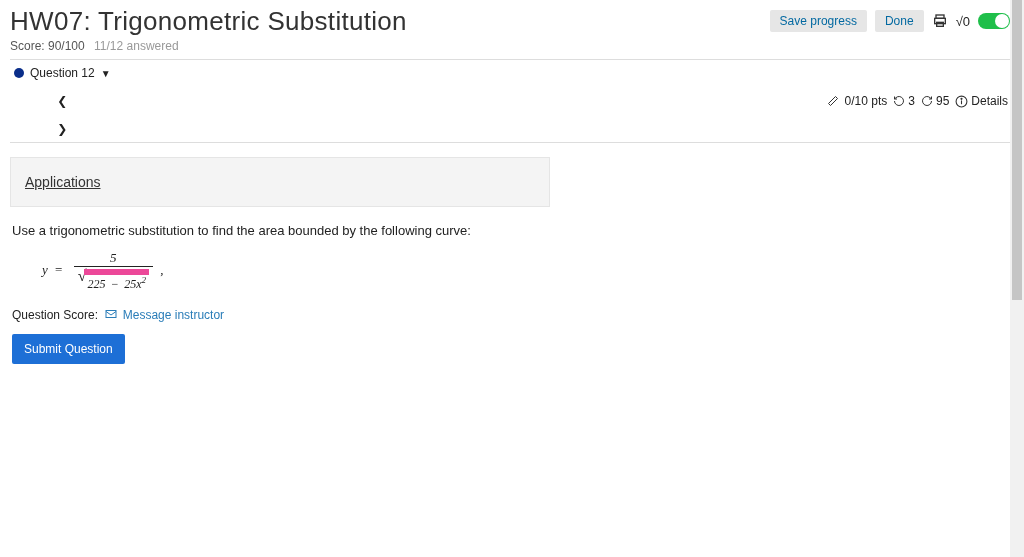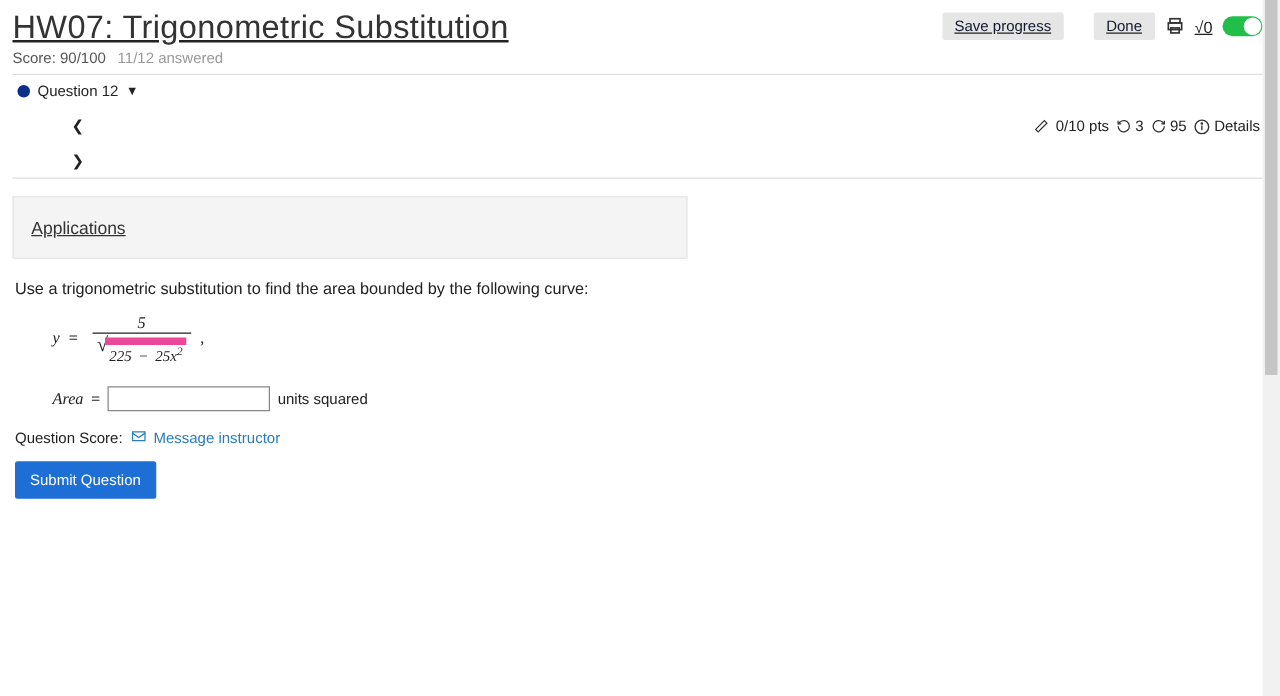--- a/index.html
+++ b/index.html
@@ -1,24 +1,24 @@
 <!DOCTYPE html>
 <html><head>
 <meta charset="utf-8">
 <style>
   * { box-sizing: border-box; }
   html, body { margin:0; padding:0; font-family: Arial, Helvetica, sans-serif; background:#fff; color:#222; }
   .page { width:1024px; height:557px; position:relative; overflow:hidden; }
   .scrollgutter { position:absolute; right:0; top:0; bottom:0; width:14px; background:#f1f1f1; }
   .scrollthumb { position:absolute; top:0; left:2px; width:10px; height:300px; background:#c5c5c5; border-radius:0; }
   .content { padding:0 12px 0 10px; }
-  .titlebar { display:flex; align-items:flex-start; justify-content:space-between; padding:4px 2px 0 0;text-decoration:underline; }
+  .titlebar { display:flex; align-items:flex-start; justify-content:space-between; padding:4px 2px 0 0; }
   .title { font-size:26px; font-weight:400; letter-spacing:.3px; margin-top:2px; color:#333; }
   .rightcluster { display:flex; align-items:center; gap:8px; margin-top:6px; }
-  .btn { background:#e6e6e6; padding:4px 10px; font-size:12px; color:#0f172a; border-radius:2px;margin-left:16px; }
+  .btn { background:#e6e6e6; padding:4px 10px; font-size:12px; color:#0369a1; border-radius:2px; }
   .icon { display:inline-flex; align-items:center; justify-content:center; }
   .toggle { position:relative; width:32px; height:16px; border-radius:10px; background:#1fbf4a; }
   .toggle::after { content:""; position:absolute; right:1px; top:1px; width:14px; height:14px; background:#fff; border-radius:50%; }
   .score { font-size:12px; color:#555; margin-top:2px; }
   .score .muted { color:#999; margin-left:6px; }
   .navbar { display:flex; align-items:center; justify-content:space-between; border-top:1px solid #ddd; border-bottom:1px solid #ddd; padding:6px 4px; margin-top:6px; font-size:12px; }
   .navleft { display:flex; align-items:center; gap:14px;flex-direction:column; }
   .qsel { display:flex; align-items:center; gap:6px; }
   .dot { width:10px; height:10px; border-radius:50%; background:#0a2e8a; display:inline-block; }
   .caret { font-size:10px; color:#222; }
@@ -142,26 +142,20 @@
                 <span class="sym" style="margin:0 3px;">−</span>
                 <span>25x</span><sup style="font-size:9px;">2</sup>
               </span>
             </span>
           </div>
         </span>
         <span class="sym">,</span>
       </div>
 
 
-      <div class="answerline">
-        <span class="lbl">Area</span>
-        <span>=</span>
-        <input type="text" style="">
-        <span class="units">units squared</span>
-      </div>
 
       <div class="helpline">
         <span>Question Score:</span>
         <span style="color:#2a7db8; margin:0 2px 0 4px;">
           <svg width="12" height="10" viewBox="0 0 24 18" fill="none" stroke="#2a7db8" stroke-width="2" style="display:inline;">
               <rect x="2" y="2" width="20" height="14"></rect>
               <path d="M2 4l10 7 10-7"></path>
             </svg>
         </span>
         <a href="#">Message instructor</a>

